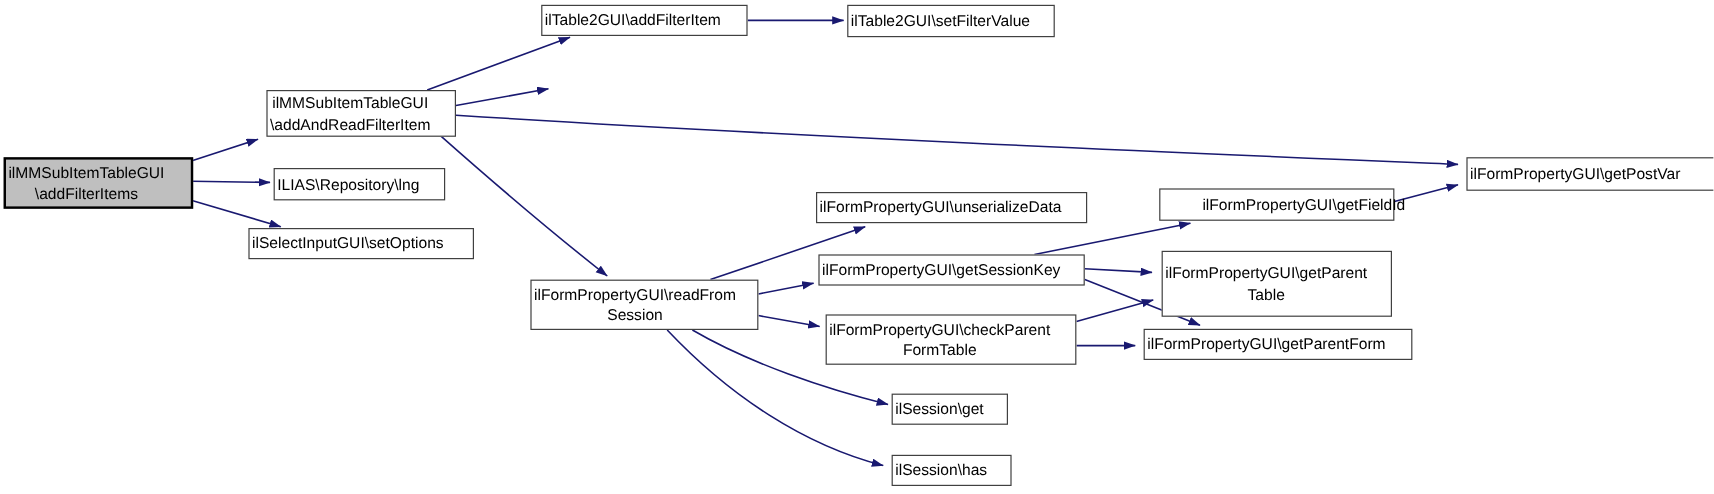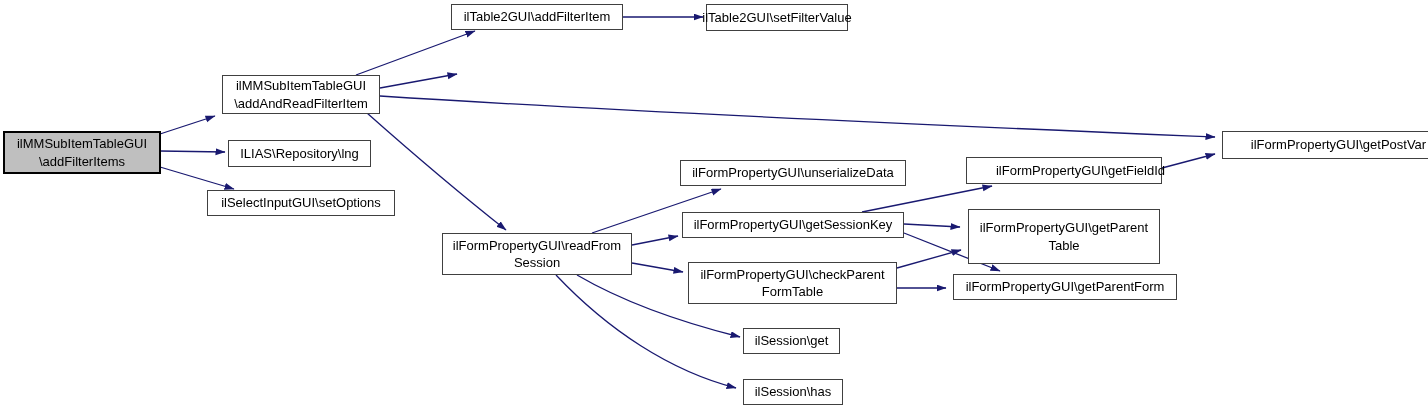--- a/index.html
+++ b/index.html
@@ -25,21 +25,20 @@
     height: 412px;
     display: block;
   }
   .node {
     position: absolute;
     box-sizing: border-box;
     background: #ffffff;
     border: 1px solid var(--node-border, #404040);
     display: flex;
     align-items: center;
-    justify-content: center;
     text-align: center;
     line-height: 1.33;
     cursor: pointer;
   }
   .node span {
     white-space: pre-line;
     display: block;
     padding: 0 2px;
   }
   .node.current {
@@ -91,21 +90,21 @@
     </div>
   <div class="node" style="left: 228px; top: 140px; width: 143px; height: 27px;">
       <span>ILIAS\Repository\lng</span>
     </div>
   <div class="node" style="left: 207px; top: 190px; width: 188px; height: 26px;">
       <span>ilSelectInputGUI\setOptions</span>
     </div>
   <div class="node" style="left: 451px; top: 4px; width: 172px; height: 26px;">
       <span>ilTable2GUI\addFilterItem</span>
     </div>
-  <div class="node" style="left: 706px; top: 4px; width: 142px; height: 27px;">
+  <div class="node" style="left: 706px; top: 4px; width: 173px; height: 27px;">
       <span>ilTable2GUI\setFilterValue</span>
     </div>
   <div class="node" style="left: 442px; top: 233px; width: 190px; height: 42px;">
       <span>ilFormPropertyGUI\readFrom
 Session</span>
     </div>
   <div class="node" style="left: 680px; top: 160px; width: 226px; height: 26px;">
       <span>ilFormPropertyGUI\unserializeData</span>
     </div>
   <div class="node" style="left: 682px; top: 212px; width: 222px; height: 26px;">

